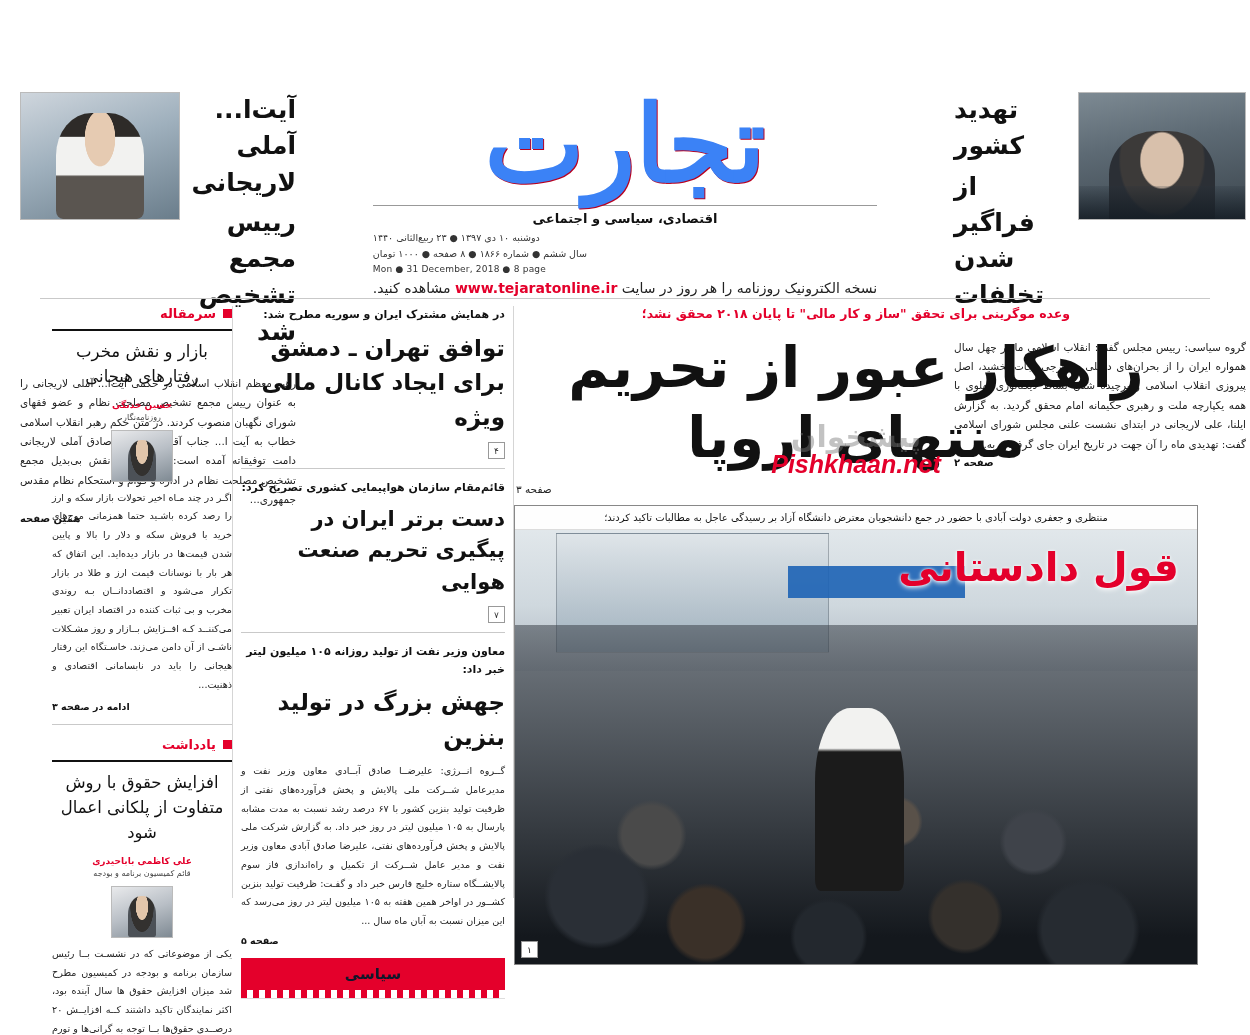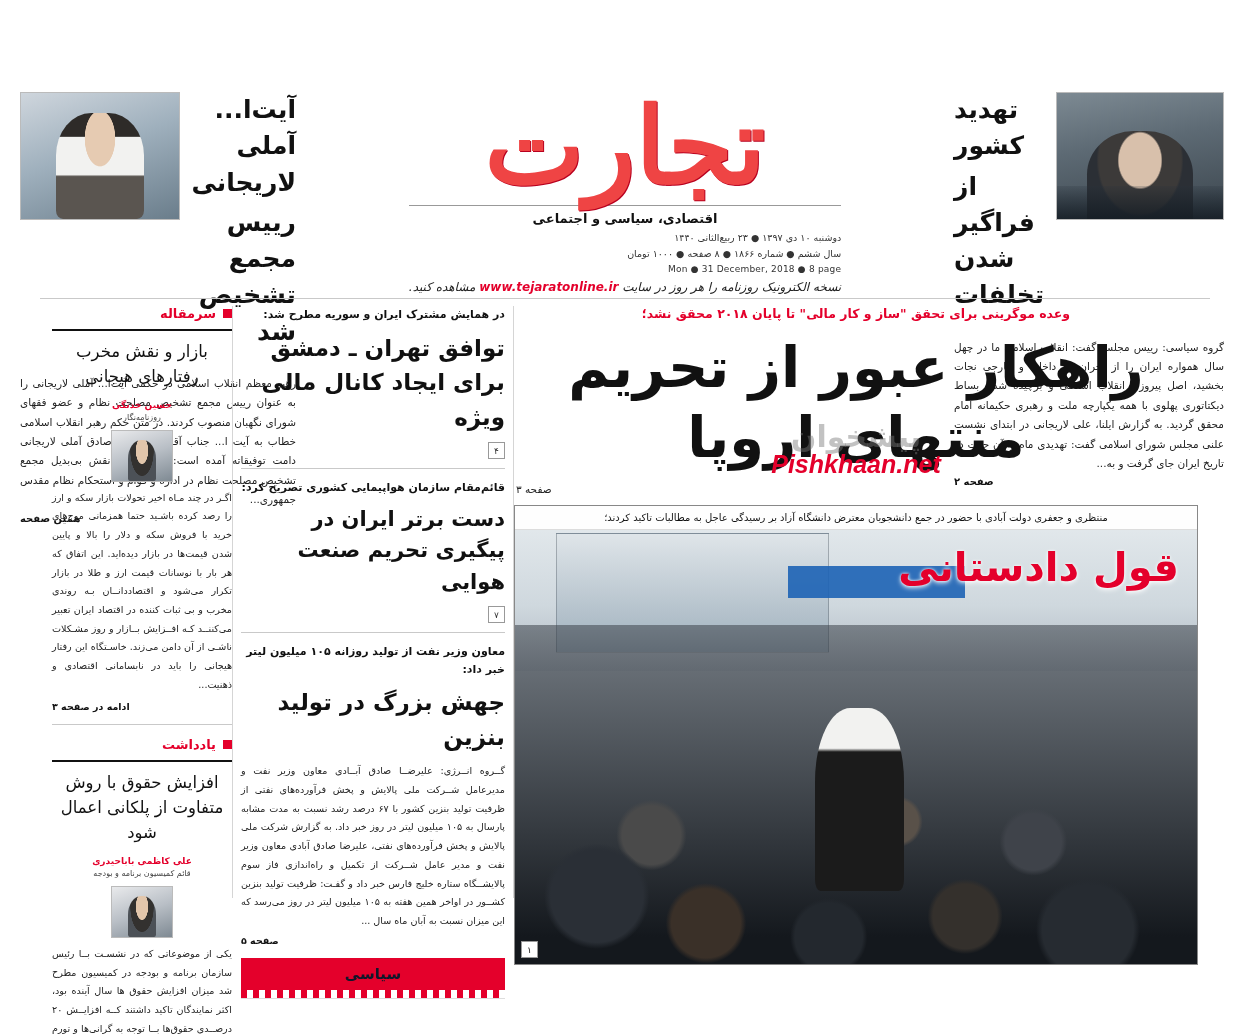--- a/index.html
+++ b/index.html
@@ -33,21 +33,21 @@
     inset: 0;
     display: flex;
     flex-direction: row-reverse;
     align-items: flex-start;
   }
 
   .mh-side {
     width: 340px;
     padding-top: 92px;
   }
-  .mh-side.left { padding-right: 26px; padding-left: 44px; }
+  .mh-side.left { padding-right: 4px; padding-left: 44px; }
   .mh-side.right { padding-left: 20px; padding-right: 44px; }
 
   .mh-photo {
     width: 168px; height: 128px;
     border: 1px solid #bbb;
     overflow: hidden;
     position: relative;
     background: #8d959c;
   }
   .mh-photo.a {
@@ -99,48 +99,48 @@
 
   .mh-center {
     flex: 1;
     display: flex;
     flex-direction: column;
     align-items: center;
     padding-top: 96px;
   }
   .logo-wrap { position: relative; text-align: center; }
   .logo-ar {
-    font-family: Liberation Sans, sans-serif;
+    font-family: Liberation Serif, serif;
     font-size: 106px;
     font-weight: bold;
-    color: #ef4444;
+    color: #3b82f6;
     letter-spacing: -2px;
     line-height: .95;
     direction: rtl;
     text-shadow: 1px 1px 0 #b8001f;
   }
   .logo-sub {
     margin-top: 8px;
     font-size: 13px;
     font-weight: bold;
     color: #111;
     border-top: 1px solid #999;
     padding-top: 5px;
   }
   .logo-meta {
     margin-top: 4px;
     font-size: 9.5px;
     color: #333;
     line-height: 1.7;
-    text-align: right;
+    text-align: left;
   }
   .logo-meta .en { direction: ltr; font-size: 9px; letter-spacing: .2px; }
   .site-line {
     margin-top: 3px;
-    font-size: 12px; color: #222; font-style: italic;
+    font-size: 14px; color: #222;
   }
   .site-line b { color: #e4002b; }
 
   
   .mh-divider {
     position: absolute;
     left: 40px; right: 40px; top: 298px;
     border-top: 1px solid #c9c9c9;
   }
 

